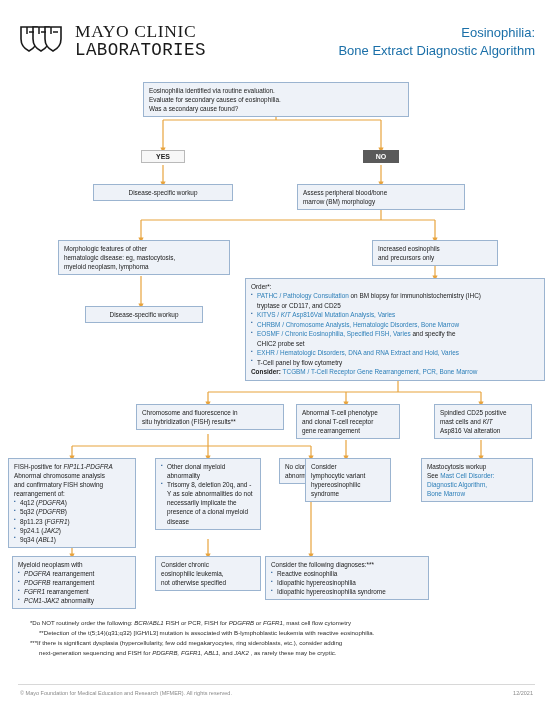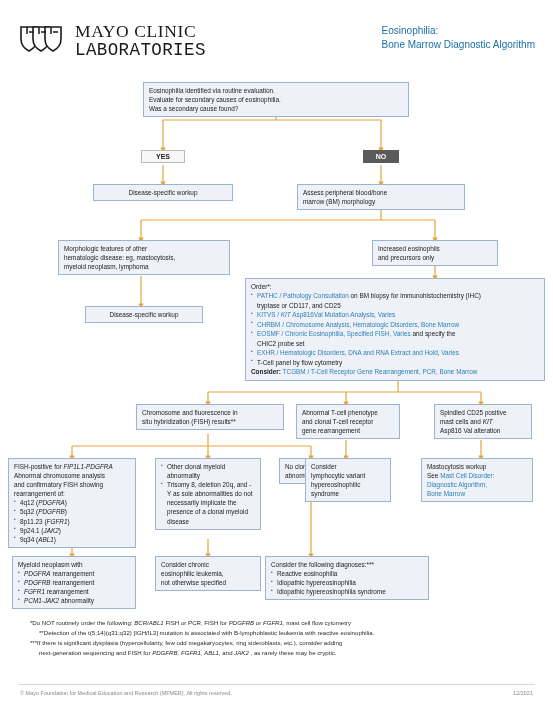--- a/index.html
+++ b/index.html
@@ -32,23 +32,23 @@
     color: #1a1a1a;
   }
   #logo-wordmark .l1 {
     display: block; font-size: 17.5px; letter-spacing: 0.6px;
   }
   #logo-wordmark .l2 {
     display: block; font-size: 17.5px; letter-spacing: 0.4px; font-family: Liberation Mono, monospace;
   }
   #header-title {
     position: absolute; right: 18px; top: 16px;
-    text-align: left;
+    text-align: right;
     color: #1a6fa8;
-    font-size: 10px;
+    font-size: 13px;
     line-height: 1.42;
     font-weight: 400;
   }
   #header-title .t2 { display: block; }
 
   
   #flow {
     position: absolute; left: 0; top: 62px;
     width: 553px; height: 545px;
   }
@@ -140,21 +140,21 @@
         <path d="M33 6 v7 M35 11 h5" stroke-width="1.5"></path>
       </g>
     </svg>
     <div id="logo-wordmark">
       <span class="l1">MAYO CLINIC</span>
       <span class="l2">LABORATORIES</span>
     </div>
   </div>
   <div id="header-title">
     <span>Eosinophilia:</span>
-    <span class="t2">Bone Marrow Diagnostic Algorithm</span>
+    <span class="t2">Bone Extract Diagnostic Algorithm</span>
   </div>
 </div>
 
 <div id="flow">
 
   <svg id="connectors" viewBox="0 0 553 545">
     <defs>
       <marker id="ar" markerWidth="7" markerHeight="7" refX="3.2" refY="3.2" orient="auto" markerUnits="userSpaceOnUse">
         <path d="M0.6,0.6 L6,3.2 L0.6,5.8 z" fill="#e8a33d"></path>
       </marker>

